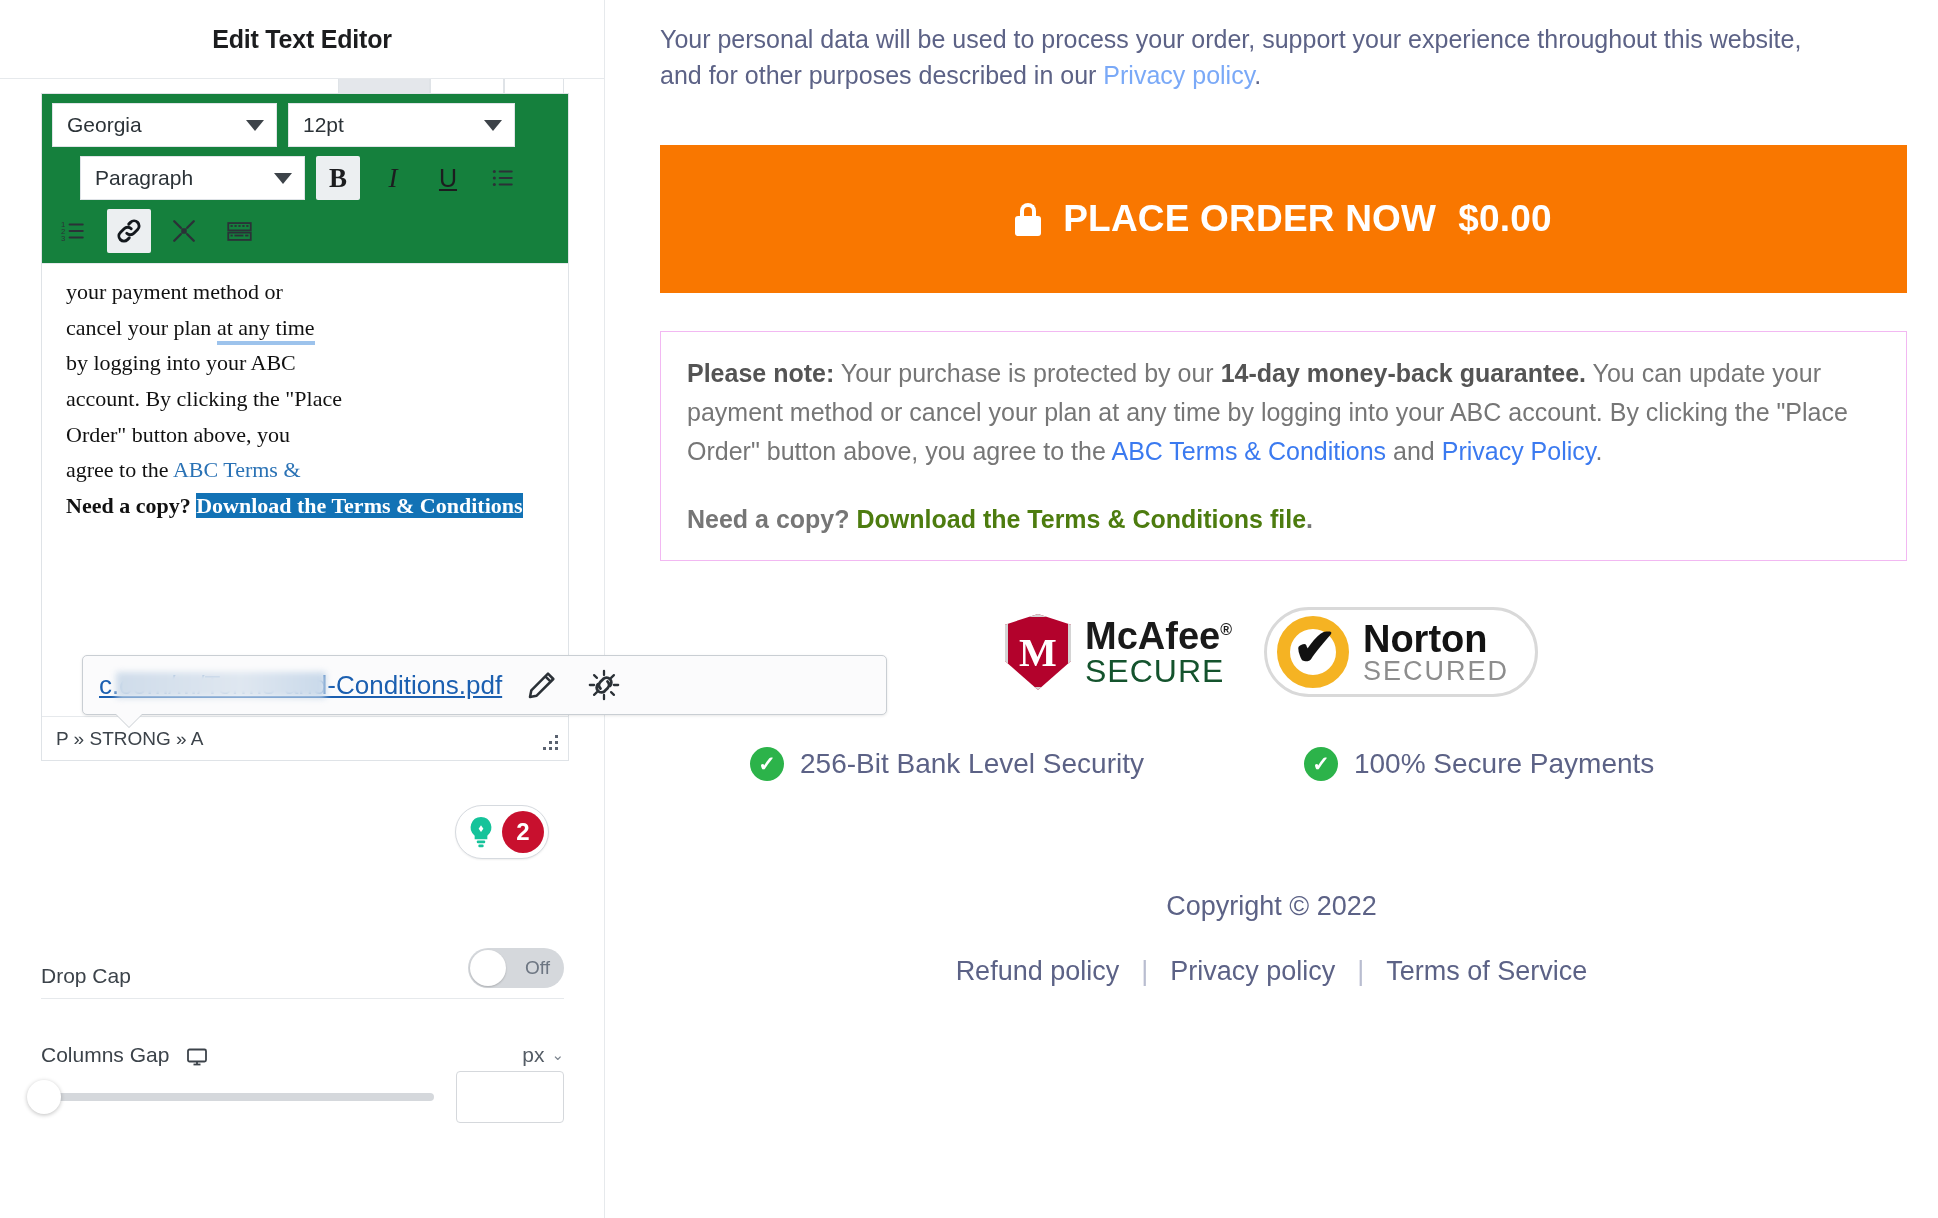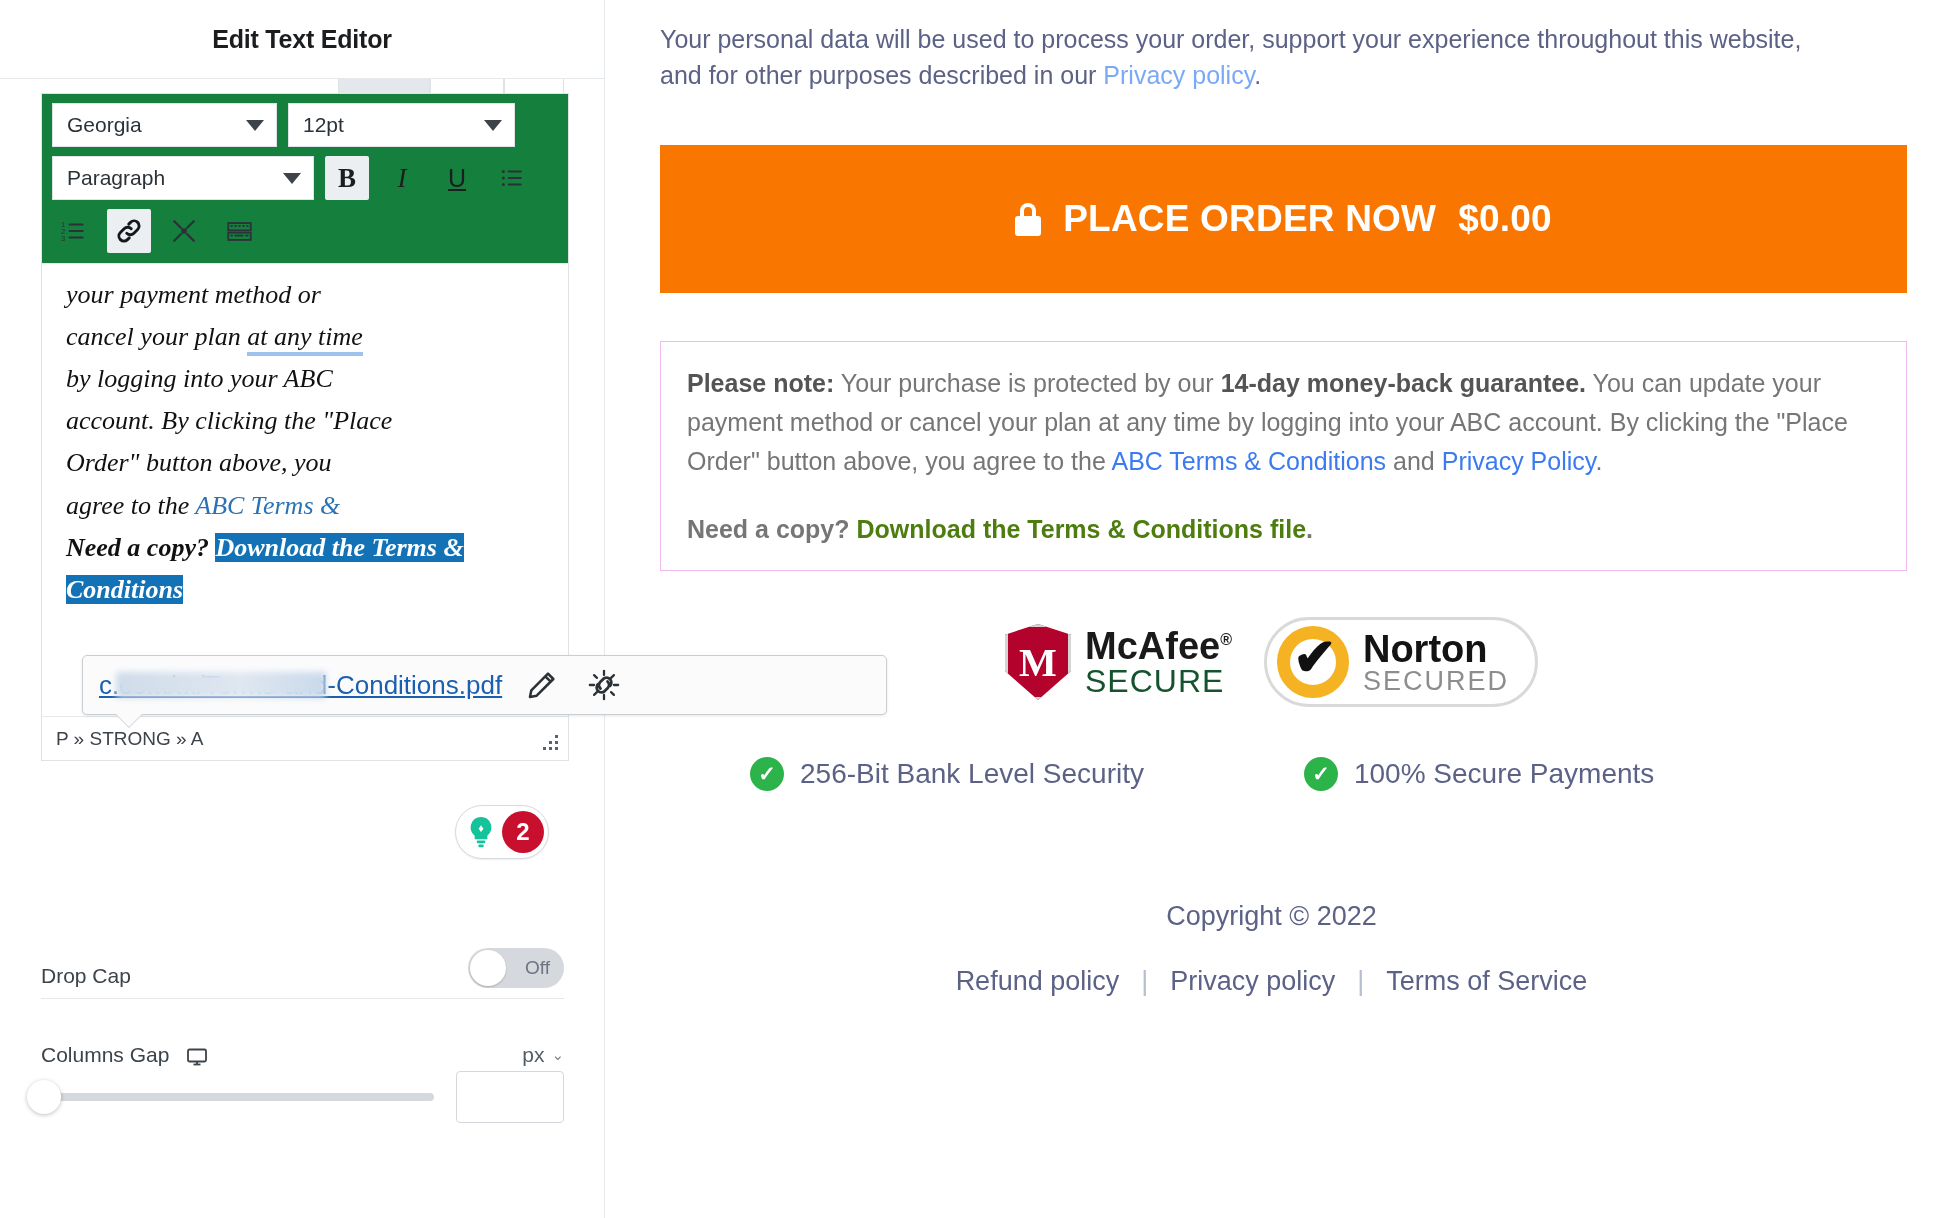--- a/index.html
+++ b/index.html
@@ -63,21 +63,21 @@
     height: 44px;
     border: 1px solid #dfe3e7;
     background: #fff;
     display: flex; align-items: center; justify-content: space-between;
     padding: 0 12px 0 14px;
     font-size: 21px; color: #2c3338;
     cursor: pointer;
   }
   .tb-select.font  { width: 225px; }
   .tb-select.size  { width: 227px; }
-  .tb-select.block { width: 262px; }
+  .tb-select.block { width: 225px; margin-left: 28px; }
   .caret-down {
     width: 0; height: 0;
     border-left: 9px solid transparent;
     border-right: 9px solid transparent;
     border-top: 11px solid #3d4349;
     margin-left: 8px;
   }
 
   .tb-btn {
     width: 44px; height: 44px;
@@ -94,24 +94,23 @@
 
   .editor-content {
     height: 452px;
     overflow: hidden;
     padding: 10px 24px 0 24px;
     position: relative;
     background: #fff;
   }
   .editor-content p {
     font-family: "Liberation Serif", serif;
-    font-size: 26px;
+    font-size: 22px;
     line-height: 1.62;
     color: #111;
-    font-style: italic;
   }
   .ed-link { color: #2a72b5; }
   .ed-underline-blue {
     border-bottom: 4px solid #9dc3ec;
     padding-bottom: 1px;
   }
   .ed-sel { background: #1272b5; color: #fff; }
 
   .editor-statusbar {
     height: 44px;
@@ -275,21 +274,21 @@
     cursor: pointer;
   }
   .order-btn-text {
     color: #fff; font-size: 37px; font-weight: bold; letter-spacing: .2px;
   }
   .lock-glyph { width: 26px; height: 33px; position: relative; }
   .lock-glyph .body { position:absolute; bottom:0; left:0; width:26px; height:20px; background:#fff; border-radius:3px;}
   .lock-glyph .shackle { position:absolute; top:0; left:5px; width:16px; height:17px; border:4px solid #fff; border-bottom:none; border-radius:9px 9px 0 0;}
 
   .note-box {
-    margin-top: 48px;
+    margin-top: 38px;
     width: 1247px;
     border: 1px solid #f2b8f2;
     padding: 22px 26px 26px 26px;
     position: relative;
   }
   .note-box p {
     font-size: 25px; line-height: 1.56; color: #767676;
   }
   .note-box b { color: #545454; }
   .note-box a { color: #3b7af0; text-decoration: none; }

